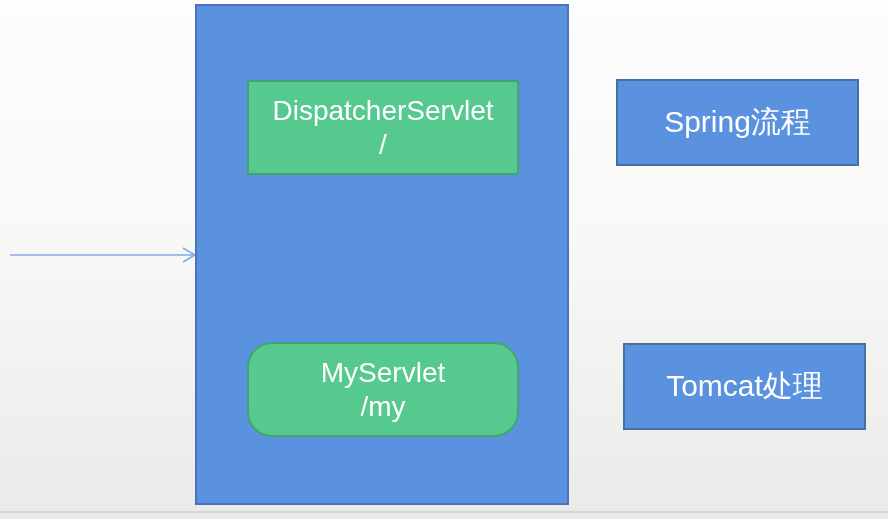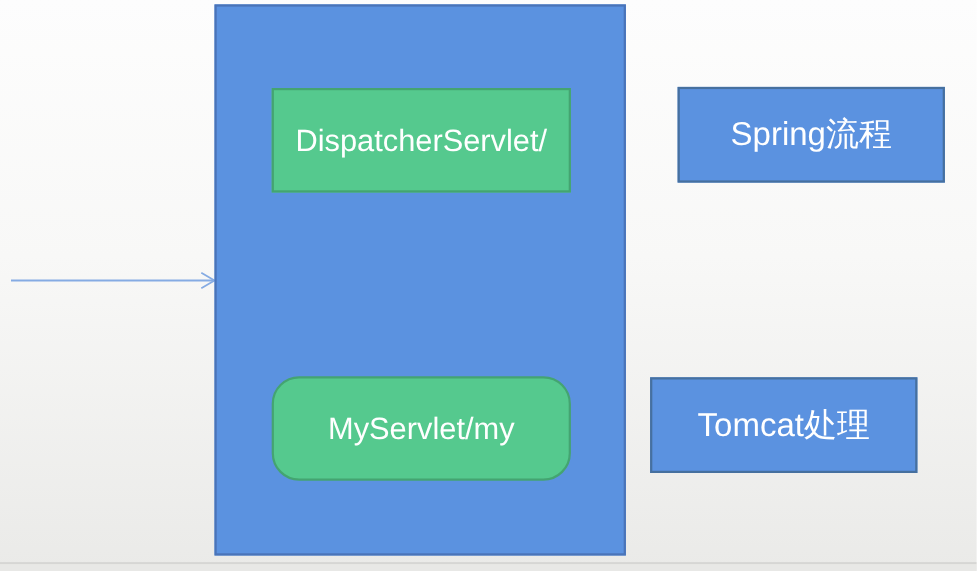--- a/index.html
+++ b/index.html
@@ -26,21 +26,21 @@
     box-sizing: border-box;
   }
   .servlet-node {
     position: absolute;
     width: 272px;
     height: 95px;
     background: var(--node-fill, #55C98E);
     border: 2px solid var(--node-border, #44A471);
     box-sizing: border-box;
     display: flex;
-    flex-direction: row;
+    flex-direction: column;
     align-items: center;
     justify-content: center;
     color: var(--text-color, #FFFFFF);
     font-size: 28px;
     line-height: 34px;
     text-align: center;
   }
   .node-dispatcher { left: 50px; top: 74px; }
   .node-myservlet  { left: 50px; top: 336px; border-radius: 25px; }
   .side-label {
@@ -51,21 +51,21 @@
     border: 2px solid var(--label-border, #46709F);
     box-sizing: border-box;
     display: flex;
     align-items: center;
     justify-content: center;
     color: var(--text-color, #FFFFFF);
     font-size: 30px;
     text-align: center;
   }
   .label-spring { left: 616px; top: 79px; }
-  .label-tomcat { left: 591px; top: 343px; }
+  .label-tomcat { left: 623px; top: 343px; }
   .request-arrow {
     position: absolute;
     left: 4px;
     top: 244px;
     width: 196px;
     height: 22px;
   }
   .bottom-divider {
     position: absolute;
     left: 0;

